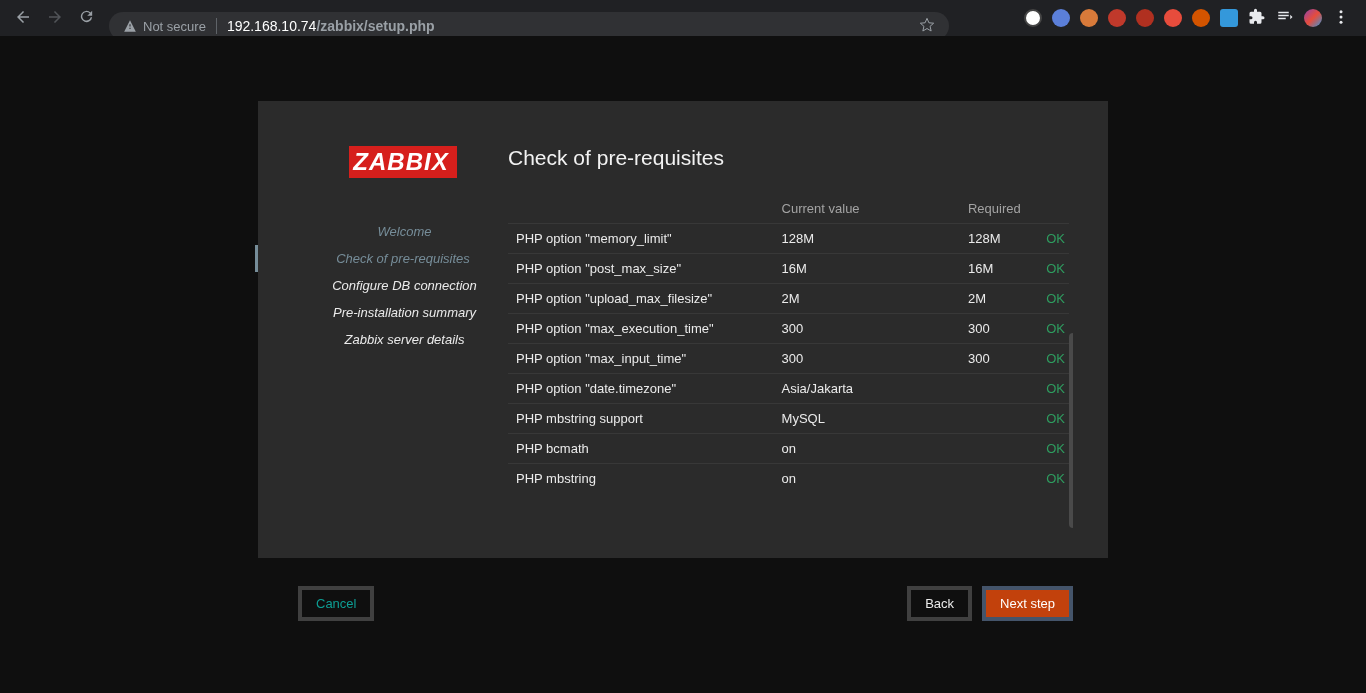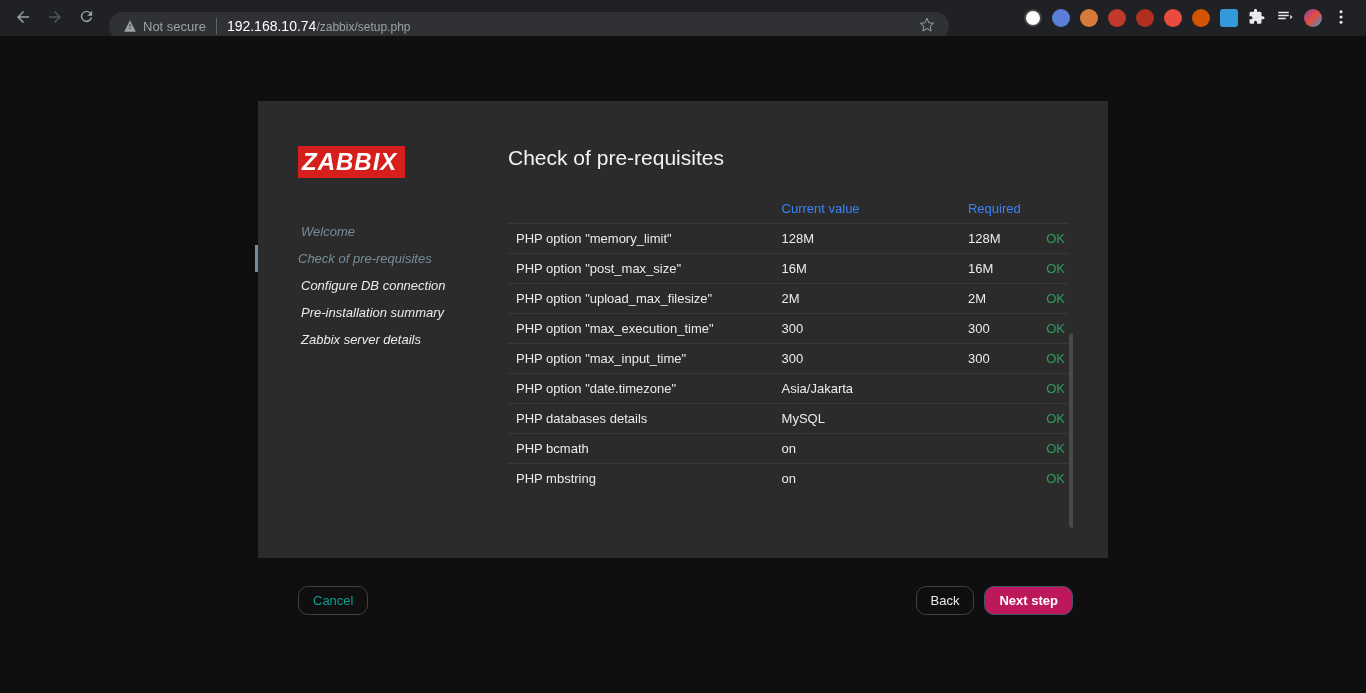--- a/index.html
+++ b/index.html
@@ -32,35 +32,35 @@
   padding: 0 14px;
   gap: 10px;
   color: #e8eaed;
   margin-left: 6px;
   max-width: 840px;
   margin-top: 16px;
 }
 .not-secure { display: flex; align-items: center; gap: 6px; color: #9aa0a6; font-size: 13px; }
 .url-sep { width: 1px; height: 16px; background: #5f6368; }
 .url-host { color: #fff; font-size: 14px; }
-.url-path { color: #9aa0a6; font-size: 12px; }
+.url-path { color: #9aa0a6; font-size: 14px; font-weight: bold; }
 .star-icon { margin-left: auto; }
 .star-icon svg { fill: #9aa0a6; width: 16px; height: 16px; }
 .ext-icons { display: flex; align-items: center; gap: 10px; margin-left: auto; margin-right: 8px; }
 .ext-icons .dot { width: 18px; height: 18px; border-radius: 50%; }
 .ext-icons svg { fill: #e8eaed; width: 18px; height: 18px; }
 .page-body { background: #0f0f0f; width: 100%; height: 657px; padding-top: 65px; overflow: hidden; position: relative; }
 .setup-container {
   width: 850px;
   background: #2b2b2b;
   margin: 0 auto;
   padding: 45px 35px 30px 0;
   display: flex;
 }
-.sidebar { width: 250px; padding-left: 40px; }
+.sidebar { width: 250px; padding-left: 40px; text-align: center; }
 .logo {
   background: #d61f1c;
   color: #fff;
   font-weight: bold;
   font-style: italic;
   letter-spacing: 1px;
   font-size: 24px;
   padding: 2px 8px 2px 4px;
   display: inline-block;
   margin-bottom: 40px;
@@ -74,51 +74,51 @@
   padding-left: 0;
   font-style: italic;
 }
 .steps li.done { color: #768d99; }
 .steps li.current { color: #768d99; border-left-color: #768d99; margin-left: -43px; padding-left: 40px; }
 .main { flex: 1; position: relative; }
 .page-title { color: #f2f2f2; font-size: 21px; font-weight: normal; margin-bottom: 24px; }
 table { width: 100%; border-collapse: collapse; }
 th {
   text-align: left;
-  color: #3b82f6;
+  color: #a3a3a3;
   font-weight: normal;
   padding: 7px 8px;
   font-size: 13px;
 }
 td {
   color: #ebebeb;
   padding: 7px 8px;
   border-top: 1px solid #383838;
   font-size: 13px;
 }
 td.ok { color: #2e9c5f; }
 .table-wrap { position: relative; height: 334px; overflow: hidden; }
 .scrollbar { position: absolute; right: -4px; top: 0; width: 8px; height: 100%; background: #2b2b2b; }
 .scroll-thumb { position: absolute; right: 0; top: 139px; width: 8px; height: 195px; background: #4a4a4a; border-radius: 4px; }
 .button-row {
   display: flex;
   padding-top: 28px;
 }
 .btn {
-  border: 1px solid #404040;
+  border: 4px solid #404040;
   background: transparent;
   color: #0275b8;
   padding: 6px 14px;
-  border-radius: 10px;
+  border-radius: 0;
   cursor: pointer;
   font-size: 13px;
 }
 .btn-cancel { color: #0d9e94; margin-left: 40px; }
 .btn-back { color: #ebebeb; margin-left: auto; }
-.btn-next { background: #be185d; color: #fff; border-color: #44546a; margin-left: 10px; font-weight: bold; }
+.btn-next { background: #c2410c; color: #fff; border-color: #44546a; margin-left: 10px; }
 .footer { text-align: center; color: #768d99; font-size: 12px; margin-top: 14px; }
 .footer a { color: #768d99; text-decoration: underline dotted; }
 </style>
 </head>
 <body>
 
 <div class="browser-bar">
   <div class="nav-arrows">
     <span><svg width="18" height="18" viewBox="0 0 24 24">
           <path d="M20 11H7.8l5.6-5.6L12 4l-8 8 8 8 1.4-1.4L7.8 13H20z"></path>
@@ -222,21 +222,21 @@
                 <td>300</td>
                 <td class="ok" style="text-align:right">OK</td>
               </tr>
               <tr>
                 <td>PHP option "date.timezone"</td>
                 <td>Asia/Jakarta</td>
                 <td></td>
                 <td class="ok" style="text-align:right">OK</td>
               </tr>
               <tr>
-                <td>PHP databases details</td>
+                <td>PHP mbstring support</td>
                 <td>MySQL</td>
                 <td></td>
                 <td class="ok" style="text-align:right">OK</td>
               </tr>
               <tr>
                 <td>PHP bcmath</td>
                 <td>on</td>
                 <td></td>
                 <td class="ok" style="text-align:right">OK</td>
               </tr>

